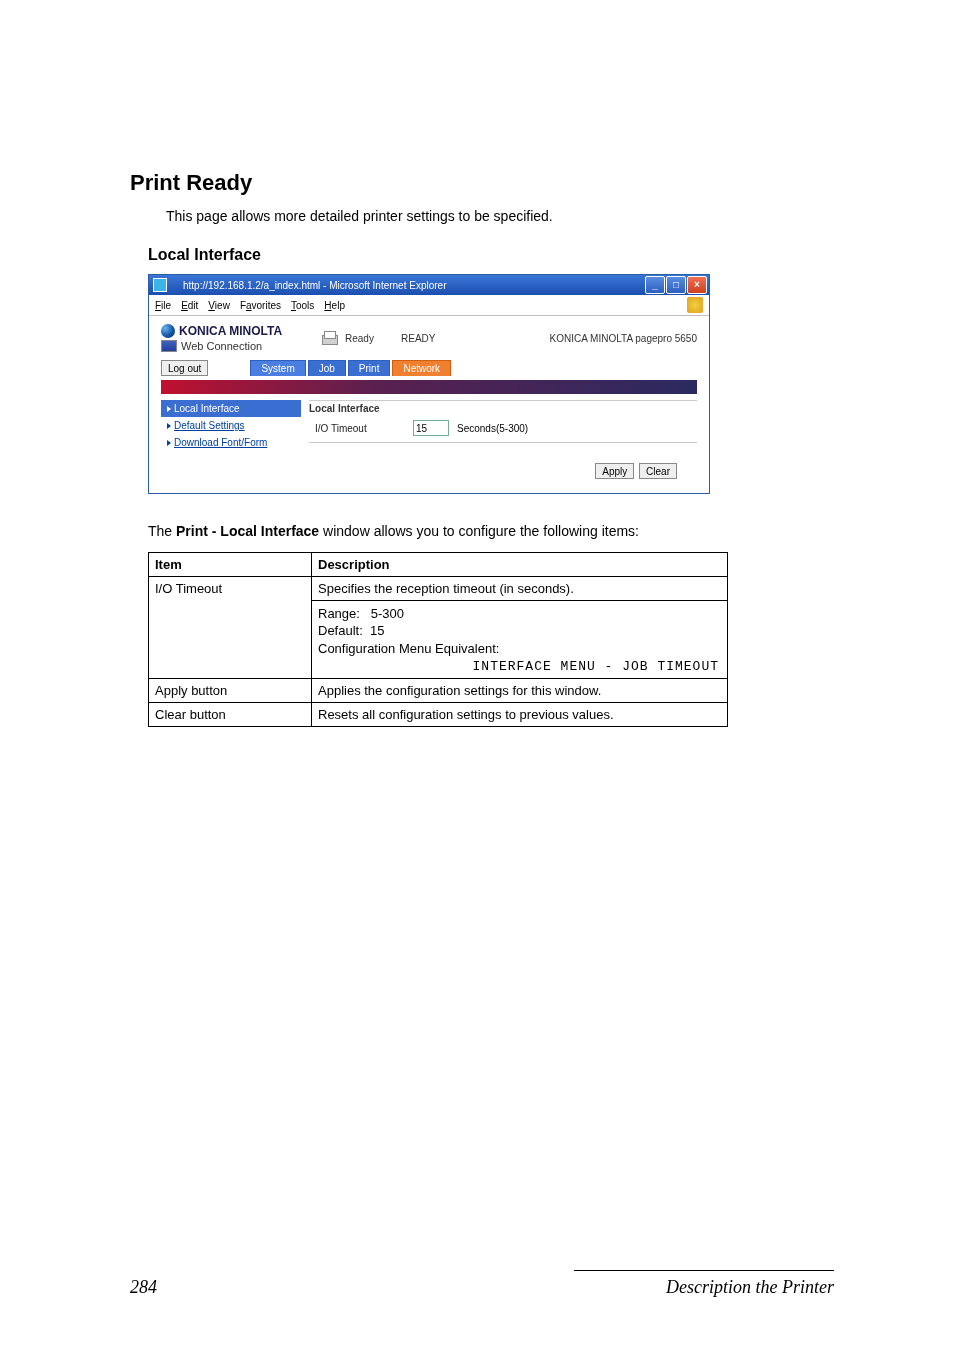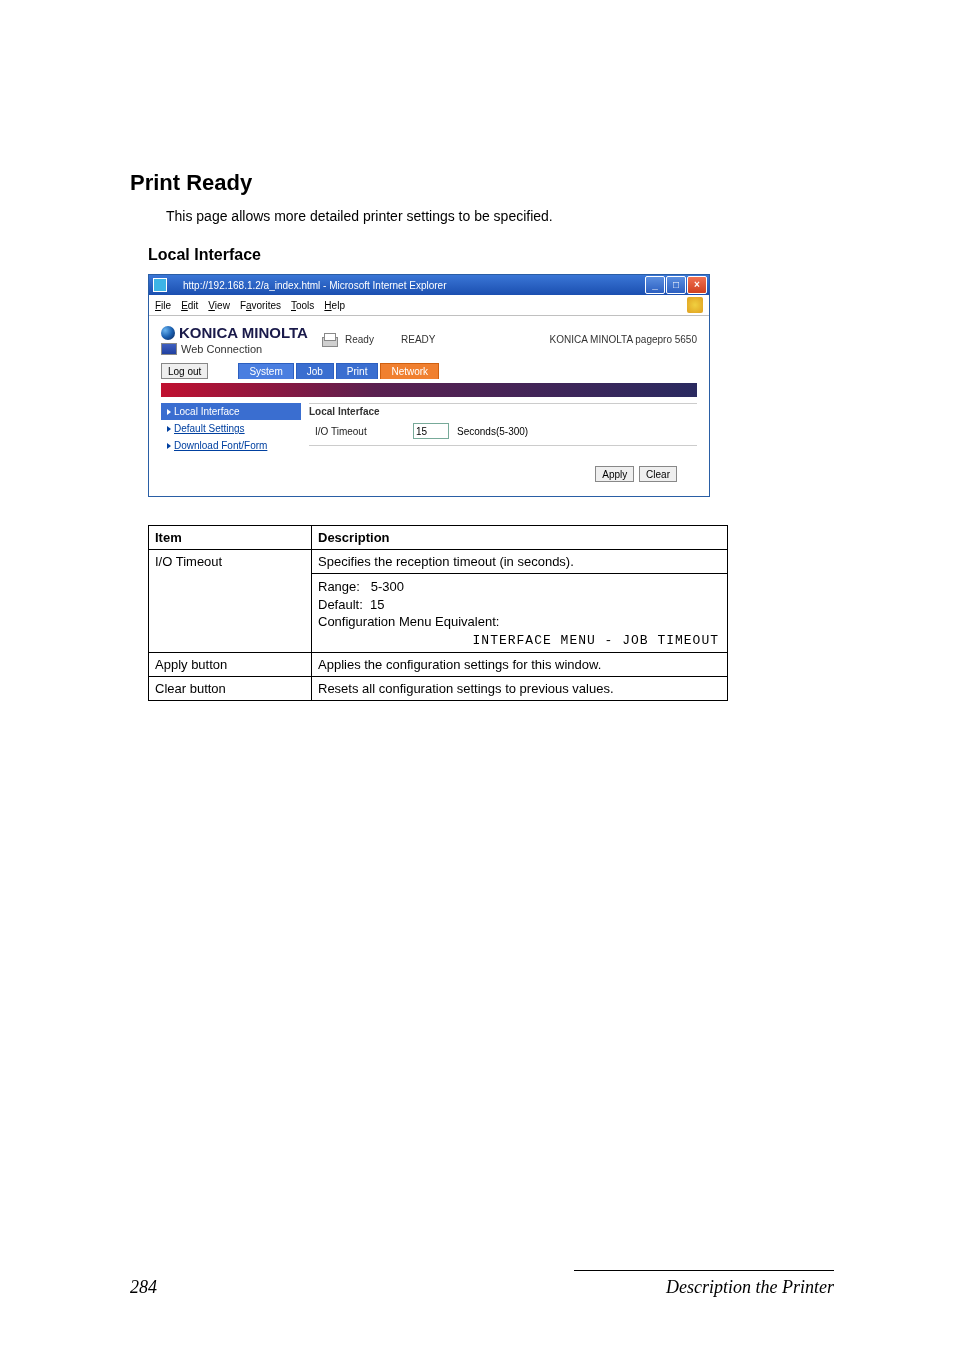--- a/index.html
+++ b/index.html
@@ -82,31 +82,31 @@
     border-radius: 2px;
   }
   .content-area {
     padding: 6px 8px 14px 8px;
   }
   .header-row {
     display: flex;
     align-items: center;
     padding: 2px 4px 8px 4px;
   }
-  .km-logo { display: flex; align-items: center; gap: 4px; font-weight: bold; color: #1a1a4a; font-size: 15px;}
+  .km-logo { display: flex; align-items: center; gap: 4px; font-weight: bold; color: #1a1a4a; font-size: 12px;}
   .km-circle { width: 14px; height: 14px; border-radius: 50%; background: radial-gradient(circle at 30% 30%, #6ab4f0,#1a60b0,#0a2050);}
   .web-conn { display: flex; align-items: center; gap: 4px; font-size: 11px; color: #333; margin-top: 2px;}
   .ps-icon { width: 14px; height: 10px; background: linear-gradient(#4060c0,#2040a0); border:1px solid #888;}
   .header-status { display: flex; align-items: center; gap: 6px; font-size: 10px; color:#333; }
   .printer-glyph { width: 18px; height: 14px; position: relative; }
   .printer-glyph::before { content:""; position:absolute; width:14px; height:8px; background:#d0d0d0; border:1px solid #888; bottom:0; left:1px;}
   .printer-glyph::after { content:""; position:absolute; width:10px; height:6px; background:#fff; border:1px solid #888; top:0; left:3px;}
   .header-ready { font-size: 10px; color:#333; }
   .header-model { font-size: 10px; color:#333; }
-  .logout-row { padding: 0 4px 4px 4px; display: flex; align-items: flex-end; }
+  .logout-row { padding: 0 4px 4px 4px; display: flex; align-items: flex-end; gap: 12px;}
   .logout-btn { font-size: 10px; padding: 0 6px; border:1px solid #888; background:#efefef; height:16px;}
   .tabrow { display: flex; gap: 2px; flex: 1; padding-left: 30px;}
   .tab {
     padding: 2px 10px; font-size: 10px;
     background:#fff; color:#0040a0; border:1px solid #a0b0d0; border-bottom:none;
   }
   .tab.active-system { background:#4a7ee0; color:#fff; border-color:#2c5fc0; }
   .tab.job { background:#3a6ed0; color:#fff; border-color:#2c5fc0;}
   .tab.print { background:#3a6ed0; color:#fff; border-color:#2c5fc0;}
   .tab.network { background:#f08030; color:#fff; border-color:#d06010;}
@@ -265,20 +265,23 @@
             <div class="btn-row">
               <button class="wbtn">Apply</button>
               <button class="wbtn">Clear</button>
             </div>
           </div>
         </div>
       </div>
     </div>
   </div>
 
+  <p class="desc-text">
+    <span>The </span><b>Print - Local Interface</b><span> window allows you to configure the following items:</span>
+  </p>
 
   <table class="info">
     <tbody>
         <tr>
       <th style="width:150px;">Item</th>
       <th>Description</th>
     </tr>
     <tr>
       <td rowspan="2" style="border-bottom:1px solid #000;">I/O Timeout</td>
       <td>Specifies the reception timeout (in seconds).</td>

